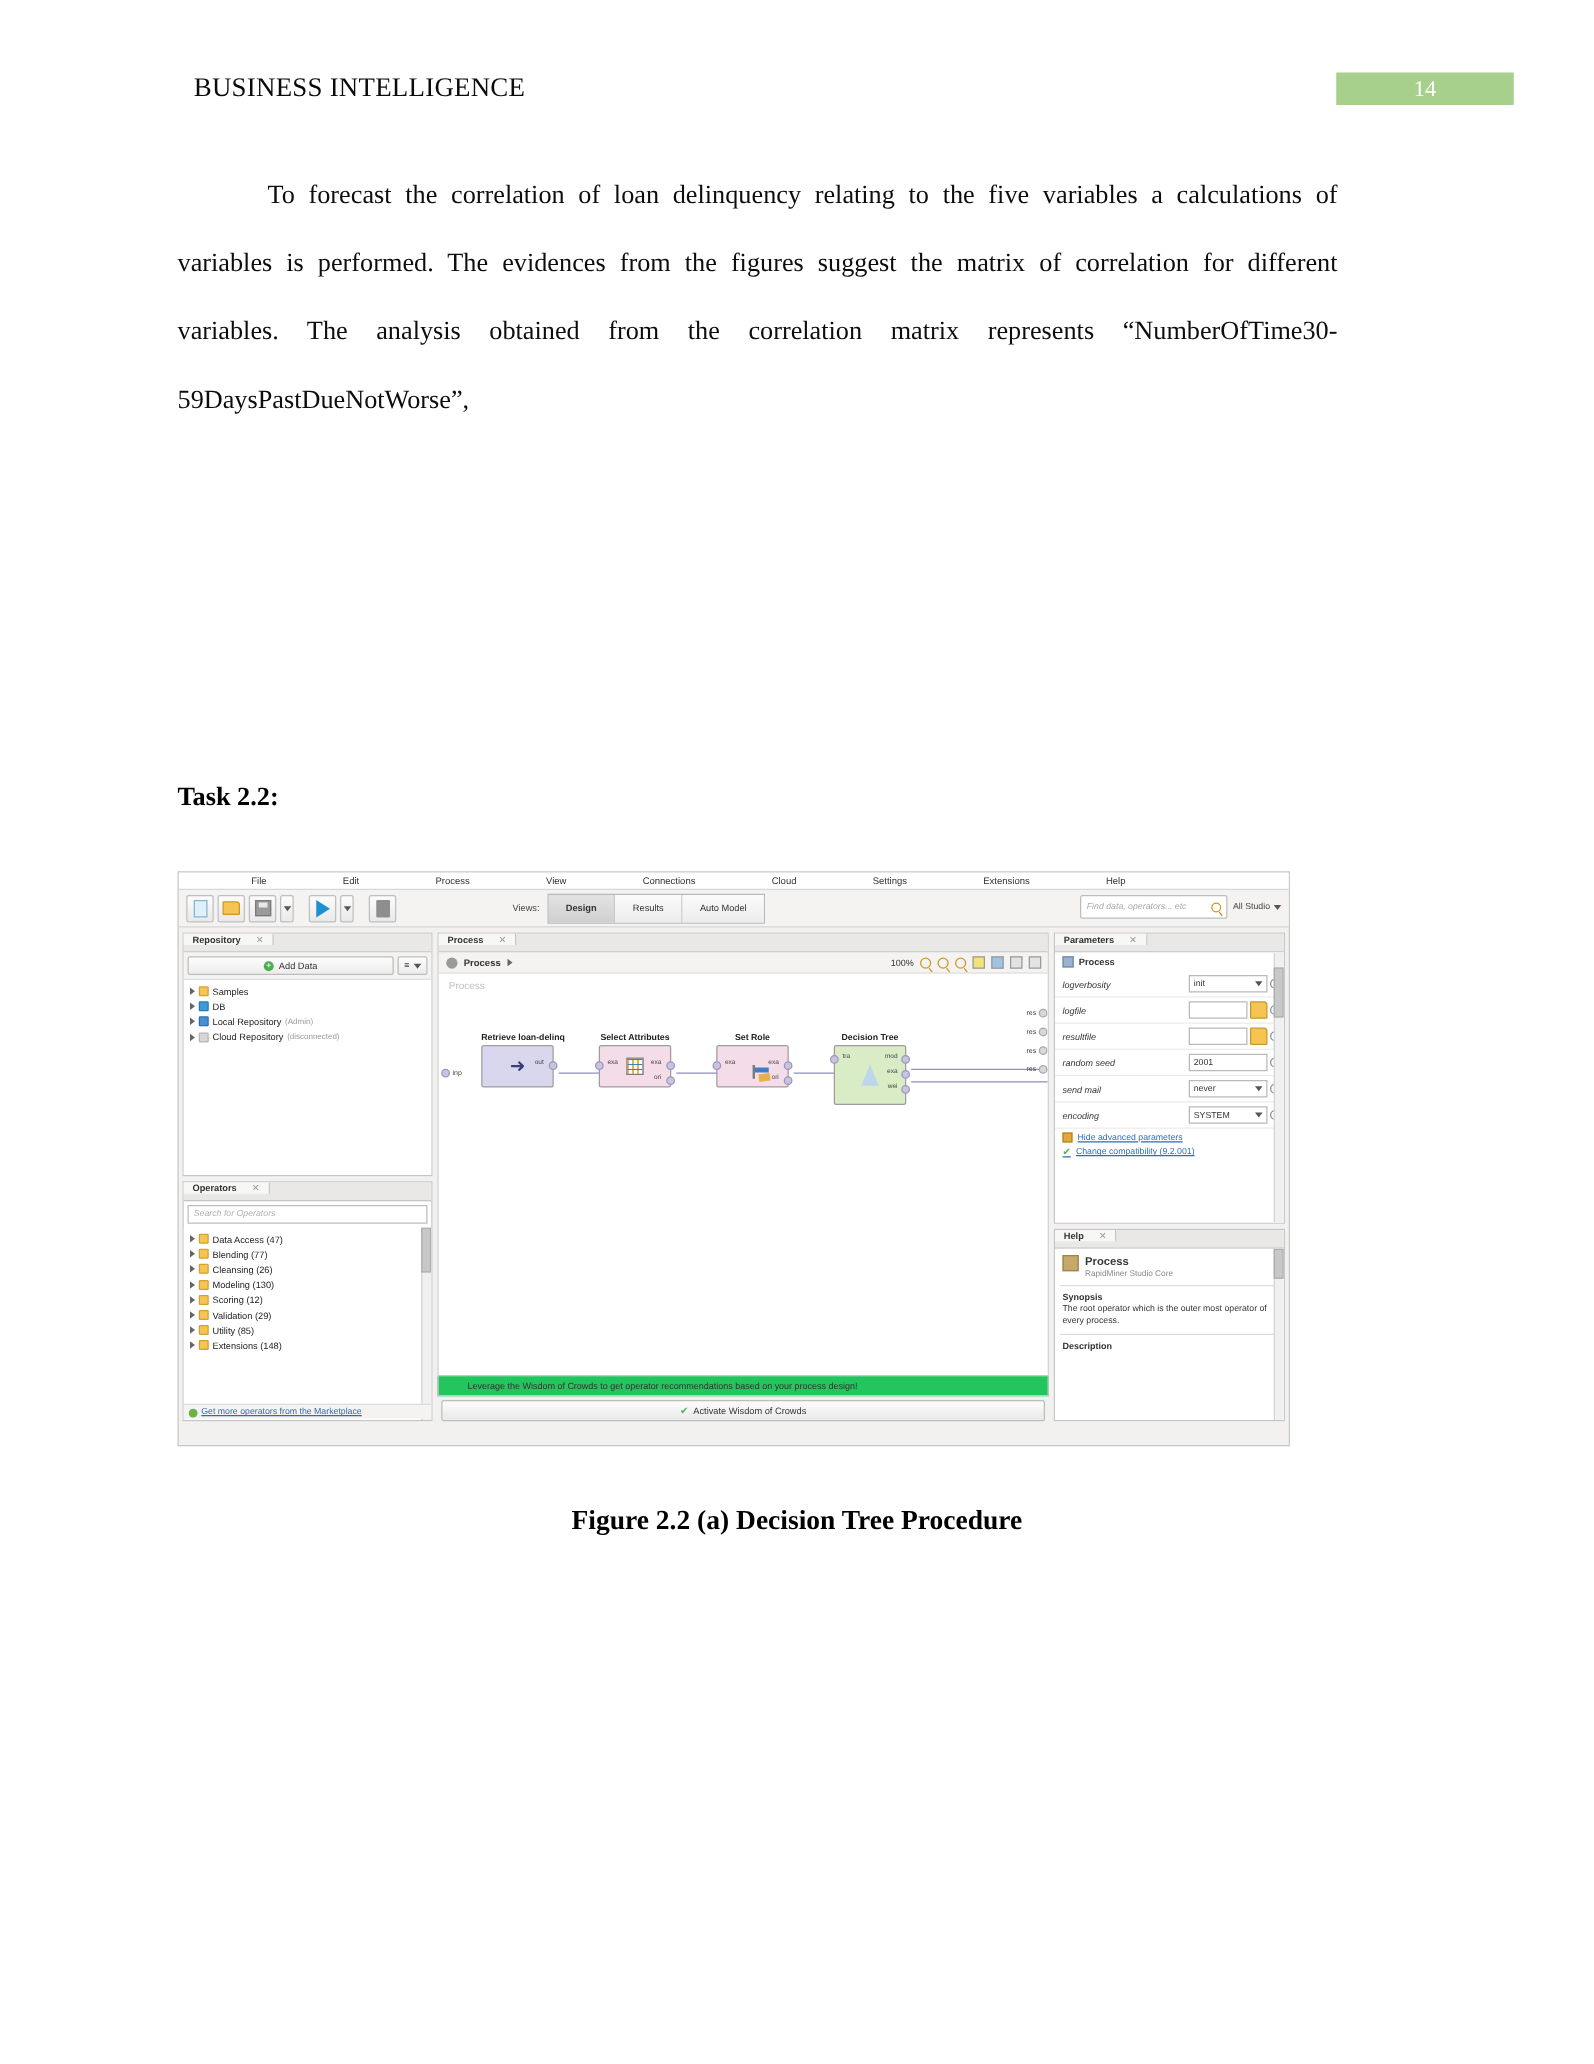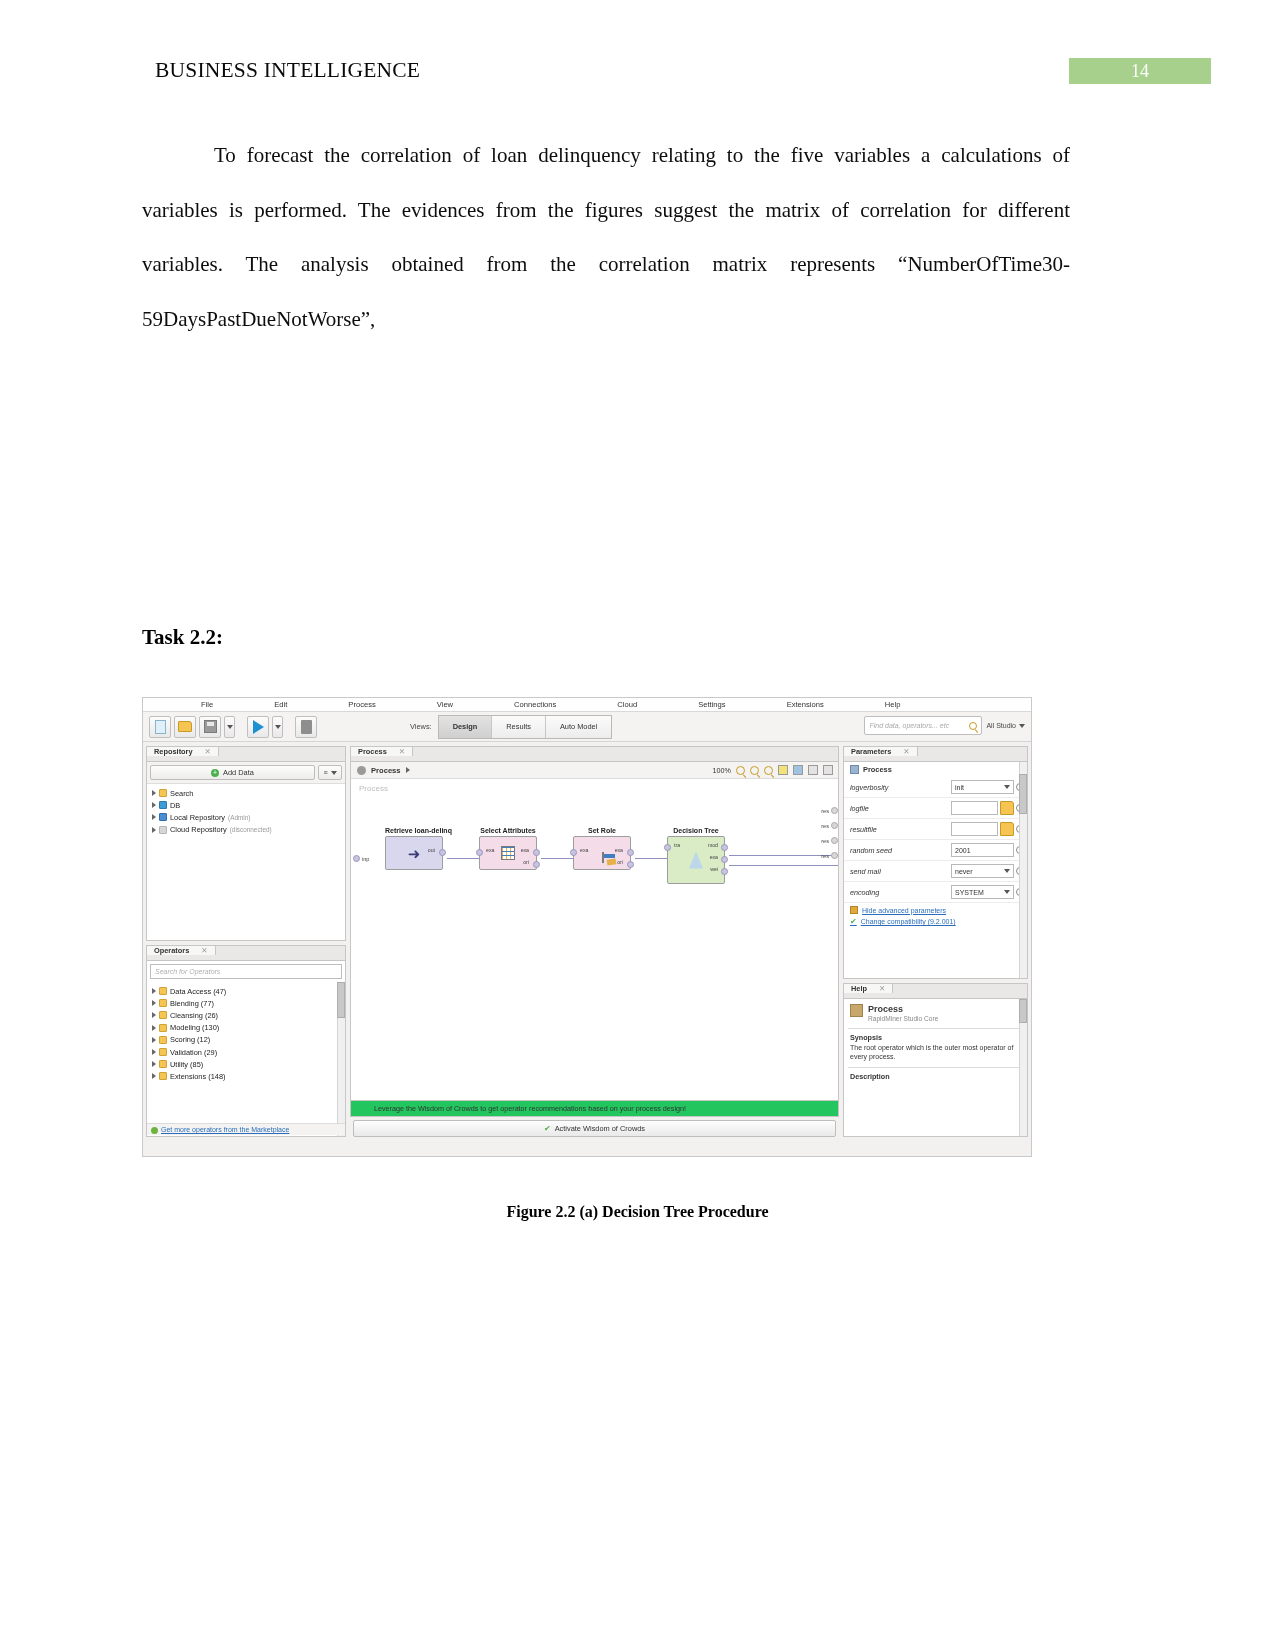--- a/index.html
+++ b/index.html
@@ -42,21 +42,21 @@
   p.gap { margin-top:18px; }
 
   .task-head {
     position:absolute; left:142px; top:625px;
     font-size:21px; font-weight:bold; color:#000;
   }
 
   
   .fig-caption {
     position:absolute; left:0; top:1203px; width:100%;
-    text-align:center; font-size:16px; font-weight:bold;
+    text-align:center; font-size:22px; font-weight:bold;
   }
 
   
   .rm-shot {
     position:absolute;
     left:142px; top:697px;
     width:890px; height:460px;
     background:#f2f1f0;
     border:1px solid #c9c9c9;
     font-family:"Liberation Sans", sans-serif;
@@ -360,21 +360,21 @@
           <div class="menu-btn">
             <span>≡</span>
             <span class="caret"></span>
           </div>
         </div>
         <div class="panel-body">
           <div class="tree">
             <div class="tree-row">
               <span class="tri"></span>
               <span class="ic folder"></span>
-              <span>Search</span>
+              <span>Samples</span>
             </div>
             <div class="tree-row">
               <span class="tri"></span>
               <span class="ic db"></span>
               <span>DB</span>
             </div>
             <div class="tree-row">
               <span class="tri"></span>
               <span class="ic local"></span>
               <span>Local Repository</span>

